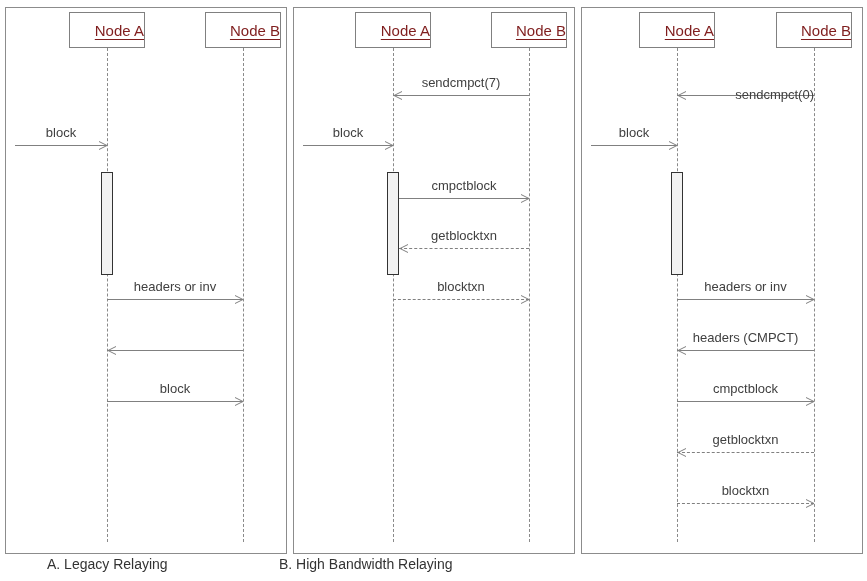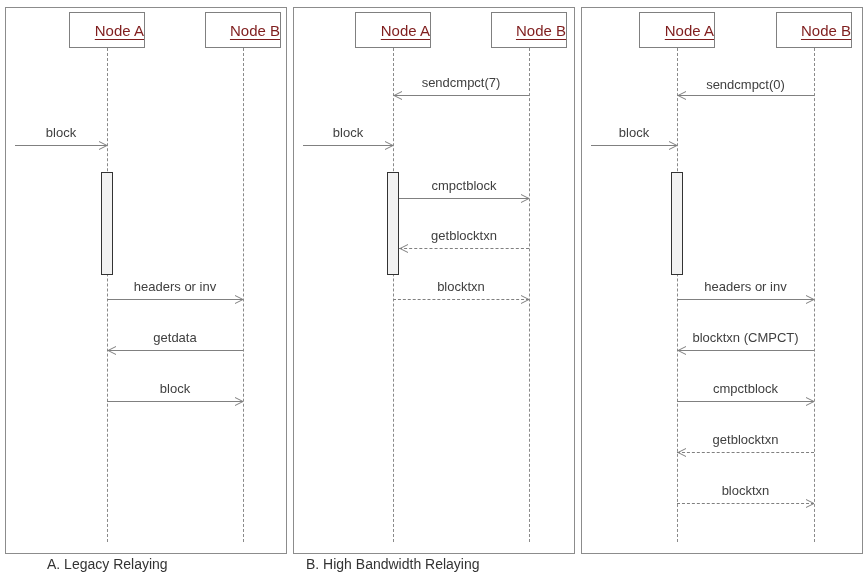--- a/index.html
+++ b/index.html
@@ -55,21 +55,20 @@
     <div class="msg-label" style="left: 15px; top: 124px; width: 92px;">block</div>
     <div class="msg-line solid" style="left: 107px; top: 299px; width: 136px;"></div>
     <svg class="arrowhead" width="10" height="10" viewBox="0 0 10 10" style="left: 234px; top: 295px;">
       <path d="M1,0.5 L9,4.5 L1,8.5" fill="none" stroke="#808080" stroke-width="1"></path>
     </svg>
     <div class="msg-label" style="left: 107px; top: 278px; width: 136px;">headers or inv</div>
     <div class="msg-line solid" style="left: 107px; top: 350px; width: 136px;"></div>
     <svg class="arrowhead" width="10" height="10" viewBox="0 0 10 10" style="left: 107px; top: 346px;">
       <path d="M9,0.5 L1,4.5 L9,8.5" fill="none" stroke="#808080" stroke-width="1"></path>
     </svg>
-    <div class="msg-label" style="left: 107px; top: 329px; width: 136px;">getdata</div>
     <div class="msg-line solid" style="left: 107px; top: 401px; width: 136px;"></div>
     <svg class="arrowhead" width="10" height="10" viewBox="0 0 10 10" style="left: 234px; top: 397px;">
       <path d="M1,0.5 L9,4.5 L1,8.5" fill="none" stroke="#808080" stroke-width="1"></path>
     </svg>
     <div class="msg-label" style="left: 107px; top: 380px; width: 136px;">block</div>
     <div class="caption" style="left: 5px; top: 556px; margin-left: 42px;">A. Legacy Relaying</div>
     <div class="panel" style="left: 293px; top: 7px; width: 282px; height: 547px;"></div>
     <div class="lifeline" style="left: 393px; top: 48px; height: 494px;"></div>
     <div class="lifeline" style="left: 529px; top: 48px; height: 494px;"></div>
     <div class="activation" style="left: 387px; top: 172px; width: 12px; height: 103px;"></div>
@@ -97,51 +96,51 @@
     <div class="msg-line dashed" style="left: 399px; top: 248px; width: 130px;"></div>
     <svg class="arrowhead" width="10" height="10" viewBox="0 0 10 10" style="left: 399px; top: 244px;">
       <path d="M9,0.5 L1,4.5 L9,8.5" fill="none" stroke="#808080" stroke-width="1"></path>
     </svg>
     <div class="msg-label" style="left: 399px; top: 227px; width: 130px;">getblocktxn</div>
     <div class="msg-line dashed" style="left: 393px; top: 299px; width: 136px;"></div>
     <svg class="arrowhead" width="10" height="10" viewBox="0 0 10 10" style="left: 520px; top: 295px;">
       <path d="M1,0.5 L9,4.5 L1,8.5" fill="none" stroke="#808080" stroke-width="1"></path>
     </svg>
     <div class="msg-label" style="left: 393px; top: 278px; width: 136px;">blocktxn</div>
-    <div class="caption" style="left: 306px; top: 556px; text-align: right;">B. High Bandwidth Relaying</div>
+    <div class="caption" style="left: 279px; top: 556px; text-align: right;">B. High Bandwidth Relaying</div>
     <div class="panel" style="left: 581px; top: 7px; width: 282px; height: 547px;"></div>
     <div class="lifeline" style="left: 677px; top: 48px; height: 494px;"></div>
     <div class="lifeline" style="left: 814px; top: 48px; height: 494px;"></div>
     <div class="activation" style="left: 671px; top: 172px; width: 12px; height: 103px;"></div>
     <div class="node-box" style="left: 639px; top: 12px; width: 76px; height: 36px;">
       <span>Node A</span>
     </div>
     <div class="node-box" style="left: 776px; top: 12px; width: 76px; height: 36px;">
       <span>Node B</span>
     </div>
     <div class="msg-line solid" style="left: 677px; top: 95px; width: 137px;"></div>
     <svg class="arrowhead" width="10" height="10" viewBox="0 0 10 10" style="left: 677px; top: 91px;">
       <path d="M9,0.5 L1,4.5 L9,8.5" fill="none" stroke="#808080" stroke-width="1"></path>
     </svg>
-    <div class="msg-label" style="left: 677px; top: 76px; width: 137px;">sendcmpct(0)</div>
+    <div class="msg-label" style="left: 677px; top: 86px; width: 137px; text-align: right;">sendcmpct(0)</div>
     <div class="msg-line solid" style="left: 591px; top: 145px; width: 86px;"></div>
     <svg class="arrowhead" width="10" height="10" viewBox="0 0 10 10" style="left: 668px; top: 141px;">
       <path d="M1,0.5 L9,4.5 L1,8.5" fill="none" stroke="#808080" stroke-width="1"></path>
     </svg>
     <div class="msg-label" style="left: 591px; top: 124px; width: 86px;">block</div>
     <div class="msg-line solid" style="left: 677px; top: 299px; width: 137px;"></div>
     <svg class="arrowhead" width="10" height="10" viewBox="0 0 10 10" style="left: 805px; top: 295px;">
       <path d="M1,0.5 L9,4.5 L1,8.5" fill="none" stroke="#808080" stroke-width="1"></path>
     </svg>
     <div class="msg-label" style="left: 677px; top: 278px; width: 137px;">headers or inv</div>
     <div class="msg-line solid" style="left: 677px; top: 350px; width: 137px;"></div>
     <svg class="arrowhead" width="10" height="10" viewBox="0 0 10 10" style="left: 677px; top: 346px;">
       <path d="M9,0.5 L1,4.5 L9,8.5" fill="none" stroke="#808080" stroke-width="1"></path>
     </svg>
-    <div class="msg-label" style="left: 677px; top: 329px; width: 137px;">blocktxn (CMPCT)</div>
+    <div class="msg-label" style="left: 677px; top: 329px; width: 137px;">headers (CMPCT)</div>
     <div class="msg-line solid" style="left: 677px; top: 401px; width: 137px;"></div>
     <svg class="arrowhead" width="10" height="10" viewBox="0 0 10 10" style="left: 805px; top: 397px;">
       <path d="M1,0.5 L9,4.5 L1,8.5" fill="none" stroke="#808080" stroke-width="1"></path>
     </svg>
     <div class="msg-label" style="left: 677px; top: 380px; width: 137px;">cmpctblock</div>
     <div class="msg-line dashed" style="left: 677px; top: 452px; width: 137px;"></div>
     <svg class="arrowhead" width="10" height="10" viewBox="0 0 10 10" style="left: 677px; top: 448px;">
       <path d="M9,0.5 L1,4.5 L9,8.5" fill="none" stroke="#808080" stroke-width="1"></path>
     </svg>
     <div class="msg-label" style="left: 677px; top: 431px; width: 137px;">getblocktxn</div>

